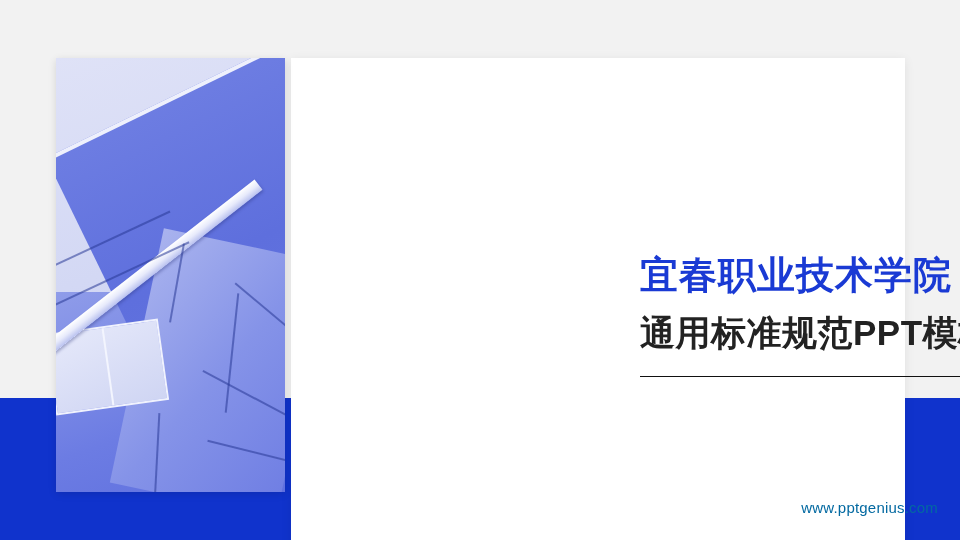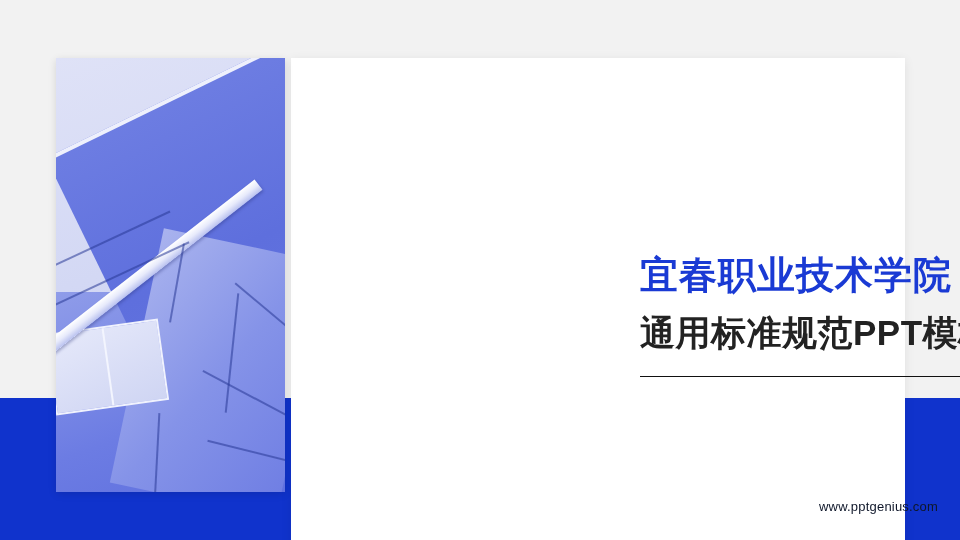--- a/index.html
+++ b/index.html
@@ -177,22 +177,22 @@
     color: #111111;
   }
   .byline .lbl { color: #1a3ad4; }
   .byline .val { color: #111111; }
   .byline .gap { display: inline-block; width: 30px; }
 
   .watermark {
     position: absolute;
     right: 22px;
     top: 499px;
-    font-size: 13px;
-    color: #0f172a;
+    font-size: 15px;
+    color: #0369a1;
     letter-spacing: 0.2px;
   }
 </style>
 </head>
 <body>
 
 <div class="slide">
 
   <div class="blue-band"></div>
 

